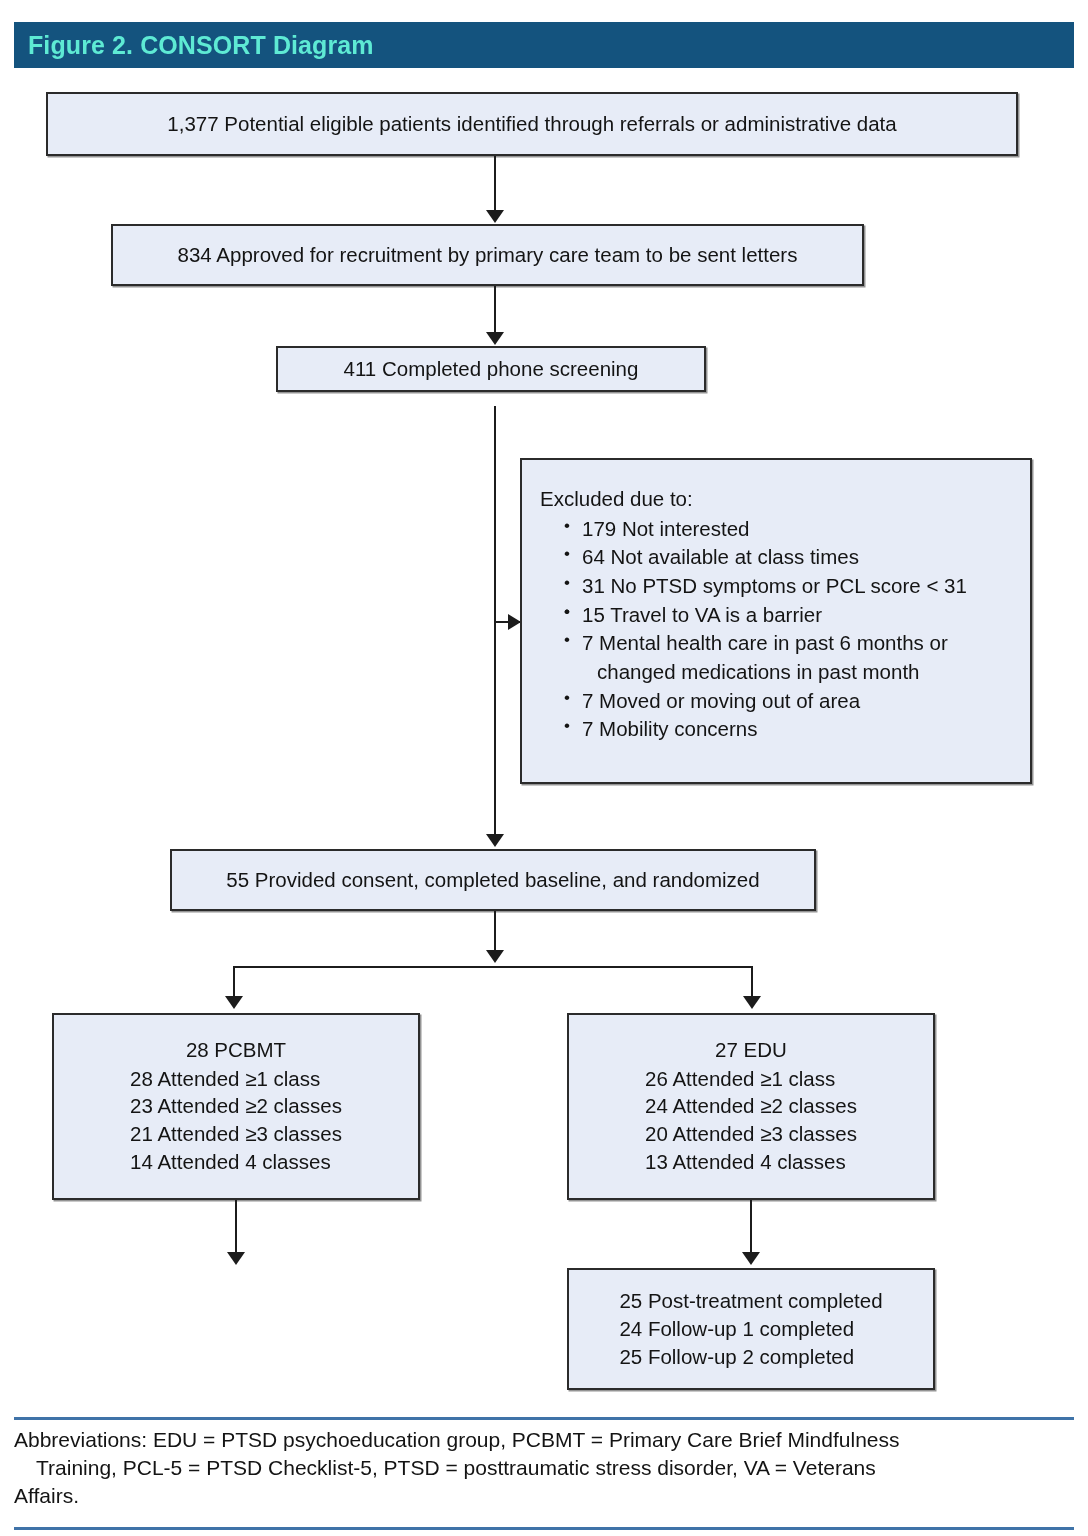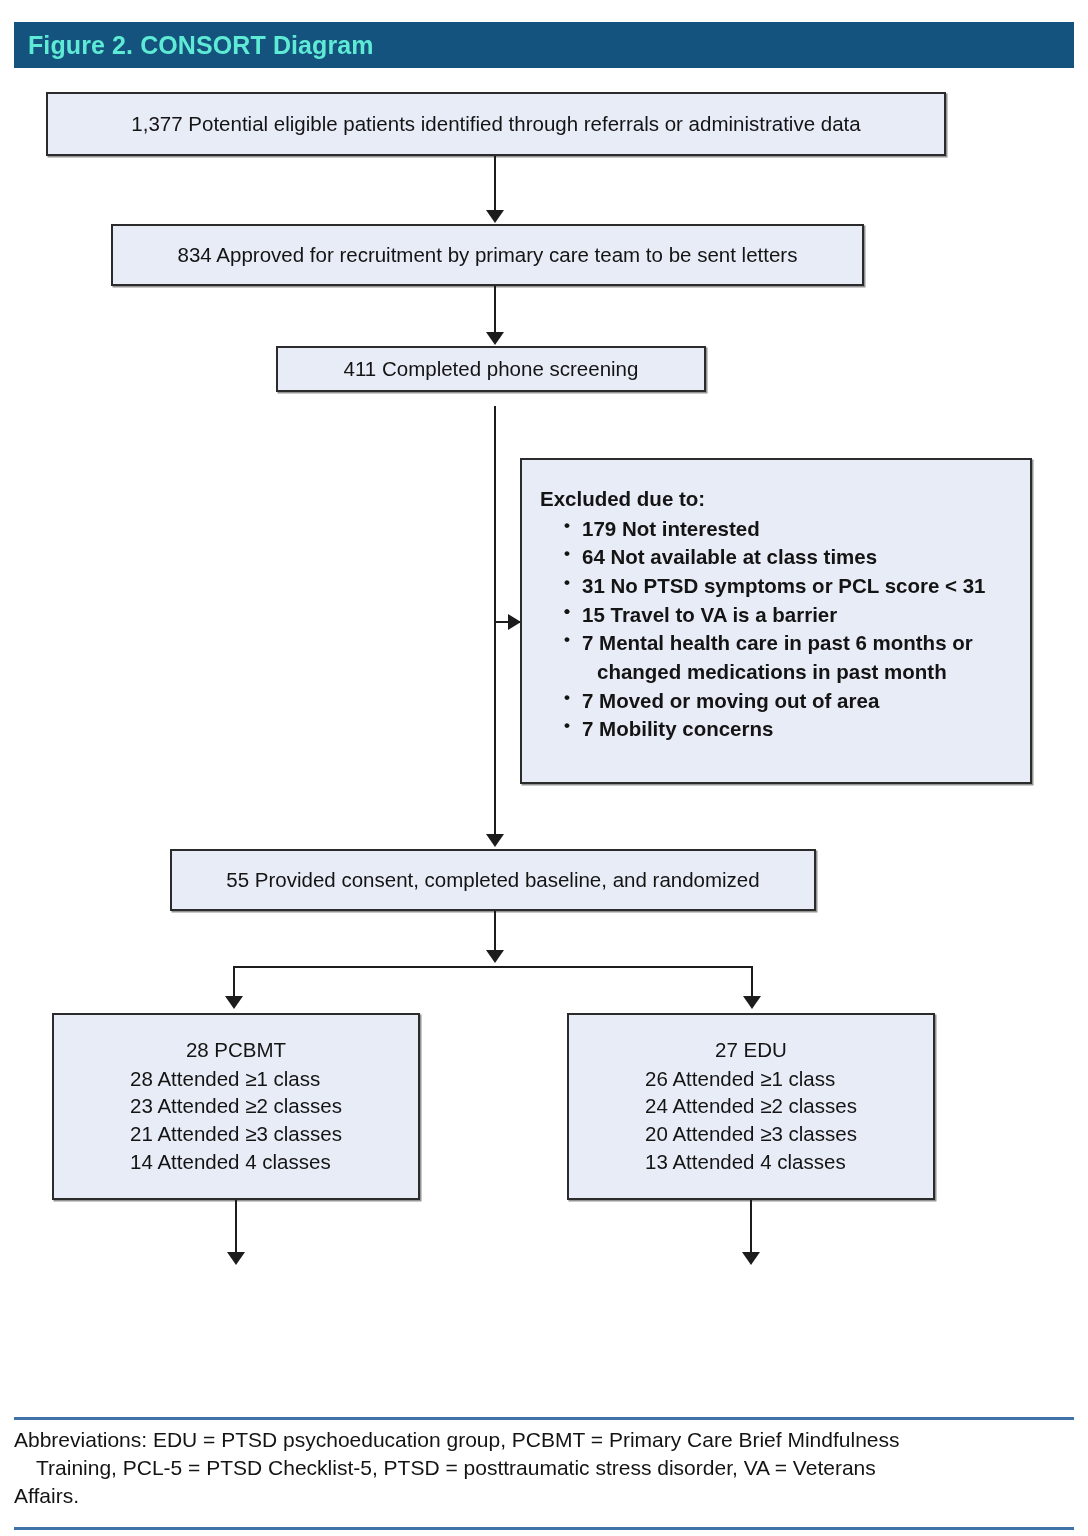--- a/index.html
+++ b/index.html
@@ -29,24 +29,24 @@
     background:#e7ecf7;
     border:2px solid #2b2b2b;
     box-sizing:border-box;
     display:flex;align-items:center;justify-content:center;
     font-size:20.5px;
     line-height:1.30;
     color:#141414;
     box-shadow:1.5px 1.5px 0 rgba(60,60,60,.55);
   }
   .fbox .inner{padding:4px 10px;text-align:center;width:100%;}
-  .fbox.left .inner{text-align:left;font-weight:bold;}
-
-  
-  #box-identified{left:46px;  top:92px;  width:900px; height:64px;}
+  .fbox.left .inner{text-align:left;}
+
+  
+  #box-identified{left:46px;  top:92px;  width:972px; height:64px;}
   #box-approved  {left:111px; top:224px; width:753px; height:62px;}
   #box-screened  {left:276px; top:346px; width:430px; height:46px;}
   #box-excluded  {left:520px; top:458px; width:512px; height:326px;}
   #box-random    {left:170px; top:849px; width:646px; height:62px;}
   #box-pcbmt     {left:52px;  top:1013px;width:368px; height:187px;}
   #box-edu       {left:567px; top:1013px;width:368px; height:187px;}
   #box-pcbmt-out {left:52px;  top:1268px;width:368px; height:122px;}
   #box-edu-out   {left:567px; top:1268px;width:368px; height:122px;}
 
   #box-excluded{align-items:flex-start;justify-content:flex-start;}
@@ -202,20 +202,29 @@
       </div>
     </div>
   </div>
 
   <div class="vline" style="left:235px;top:1200px;height:54px;"></div>
   <div class="arrow-down" style="left:227px;top:1252px;"></div>
   <div class="vline" style="left:750px;top:1200px;height:54px;"></div>
   <div class="arrow-down" style="left:742px;top:1252px;"></div>
 
 
+  <div class="fbox" id="box-edu-out">
+    <div class="inner">
+      <div class="out-lines">
+        <div>25 Post-treatment completed</div>
+        <div>24 Follow-up 1 completed</div>
+        <div>25 Follow-up 2 completed</div>
+      </div>
+    </div>
+  </div>
 
   <div class="rule" id="rule-top"></div>
   <div class="abbrev">
     <span class="l1">Abbreviations: EDU = PTSD psychoeducation group, PCBMT = Primary Care Brief Mindfulness</span>
     <span class="l2">Training, PCL-5 = PTSD Checklist-5, PTSD = posttraumatic stress disorder, VA = Veterans</span>
     <span class="l3">Affairs.</span>
   </div>
   <div class="rule" id="rule-bottom"></div>
 
 </div>

